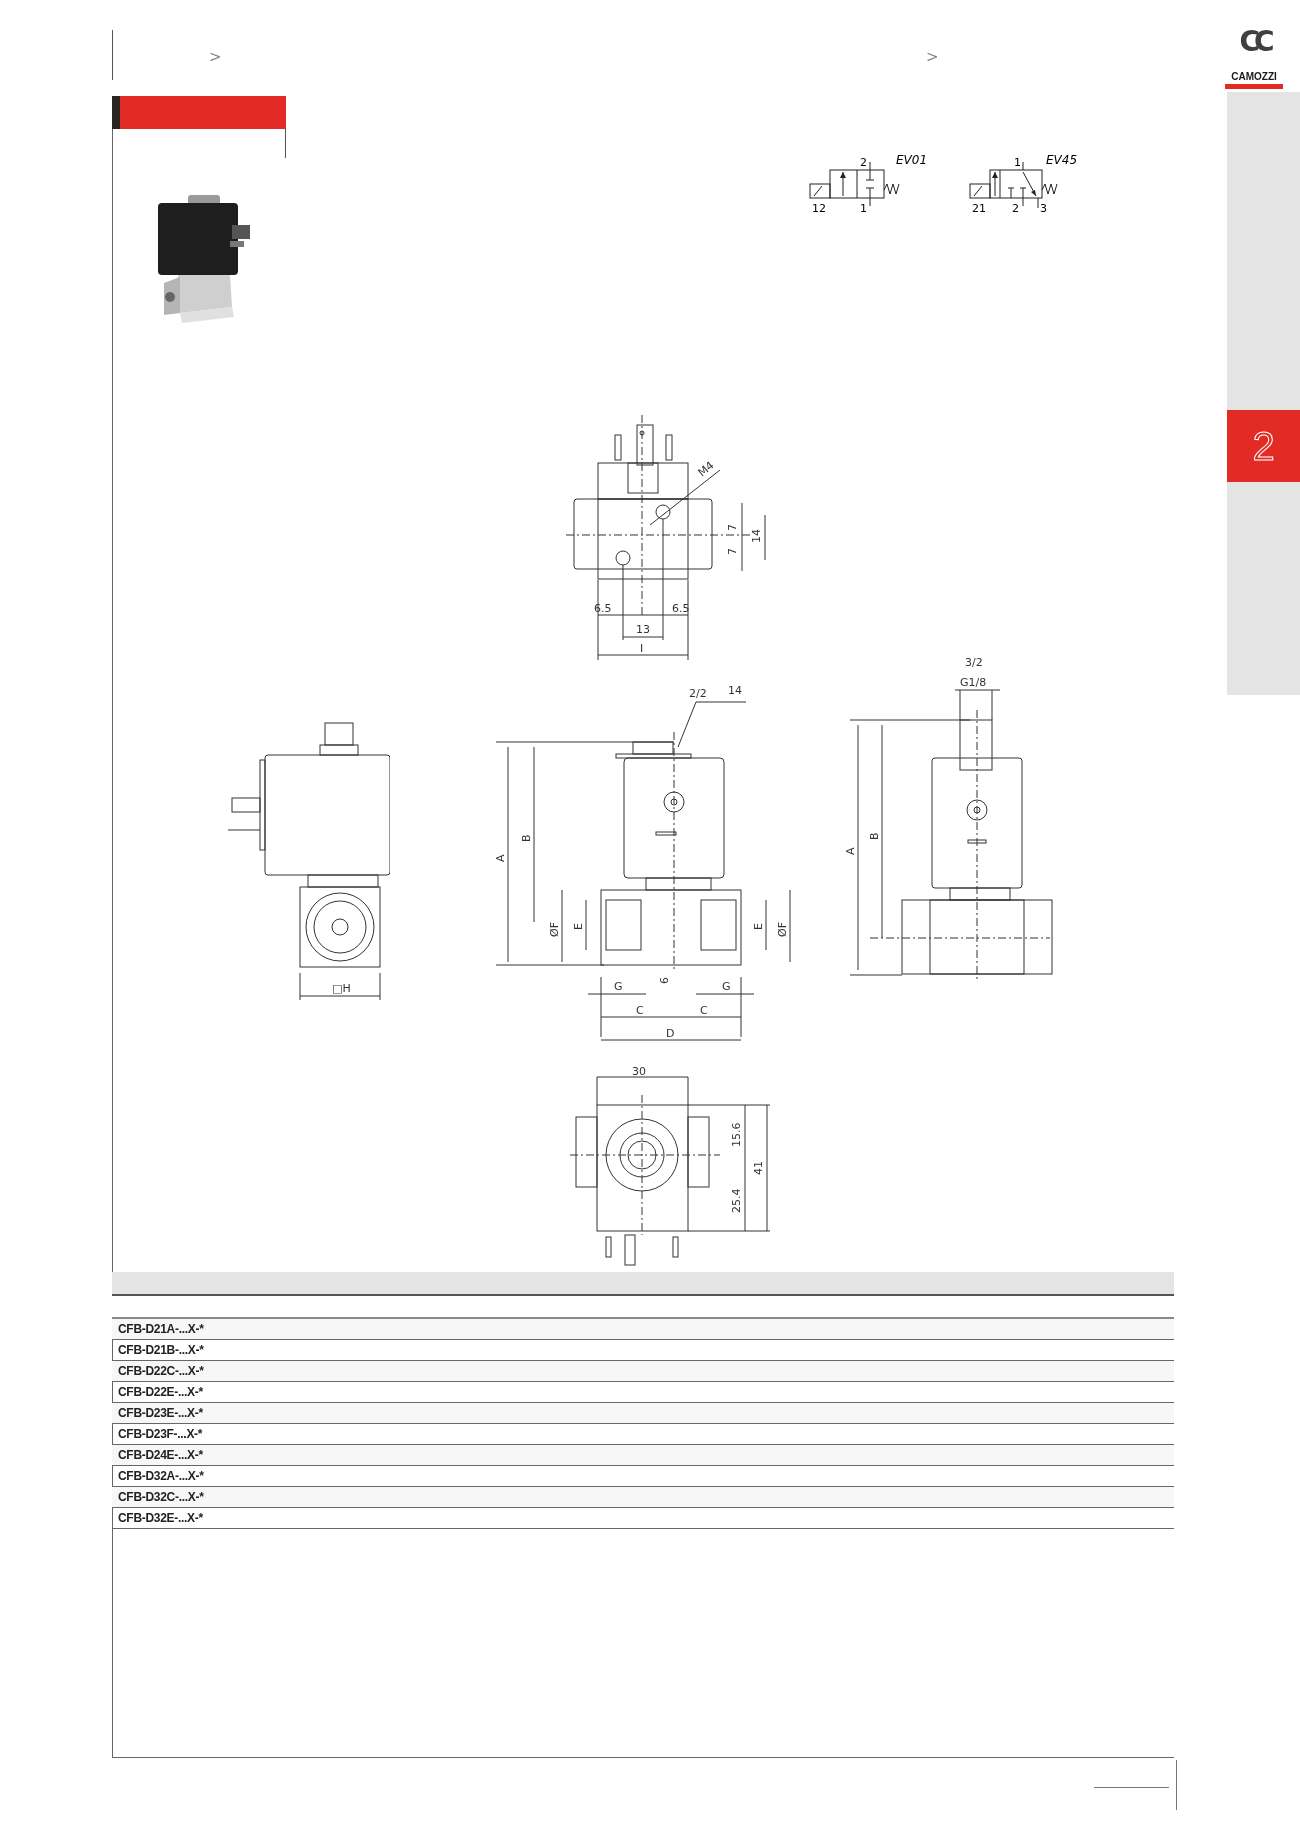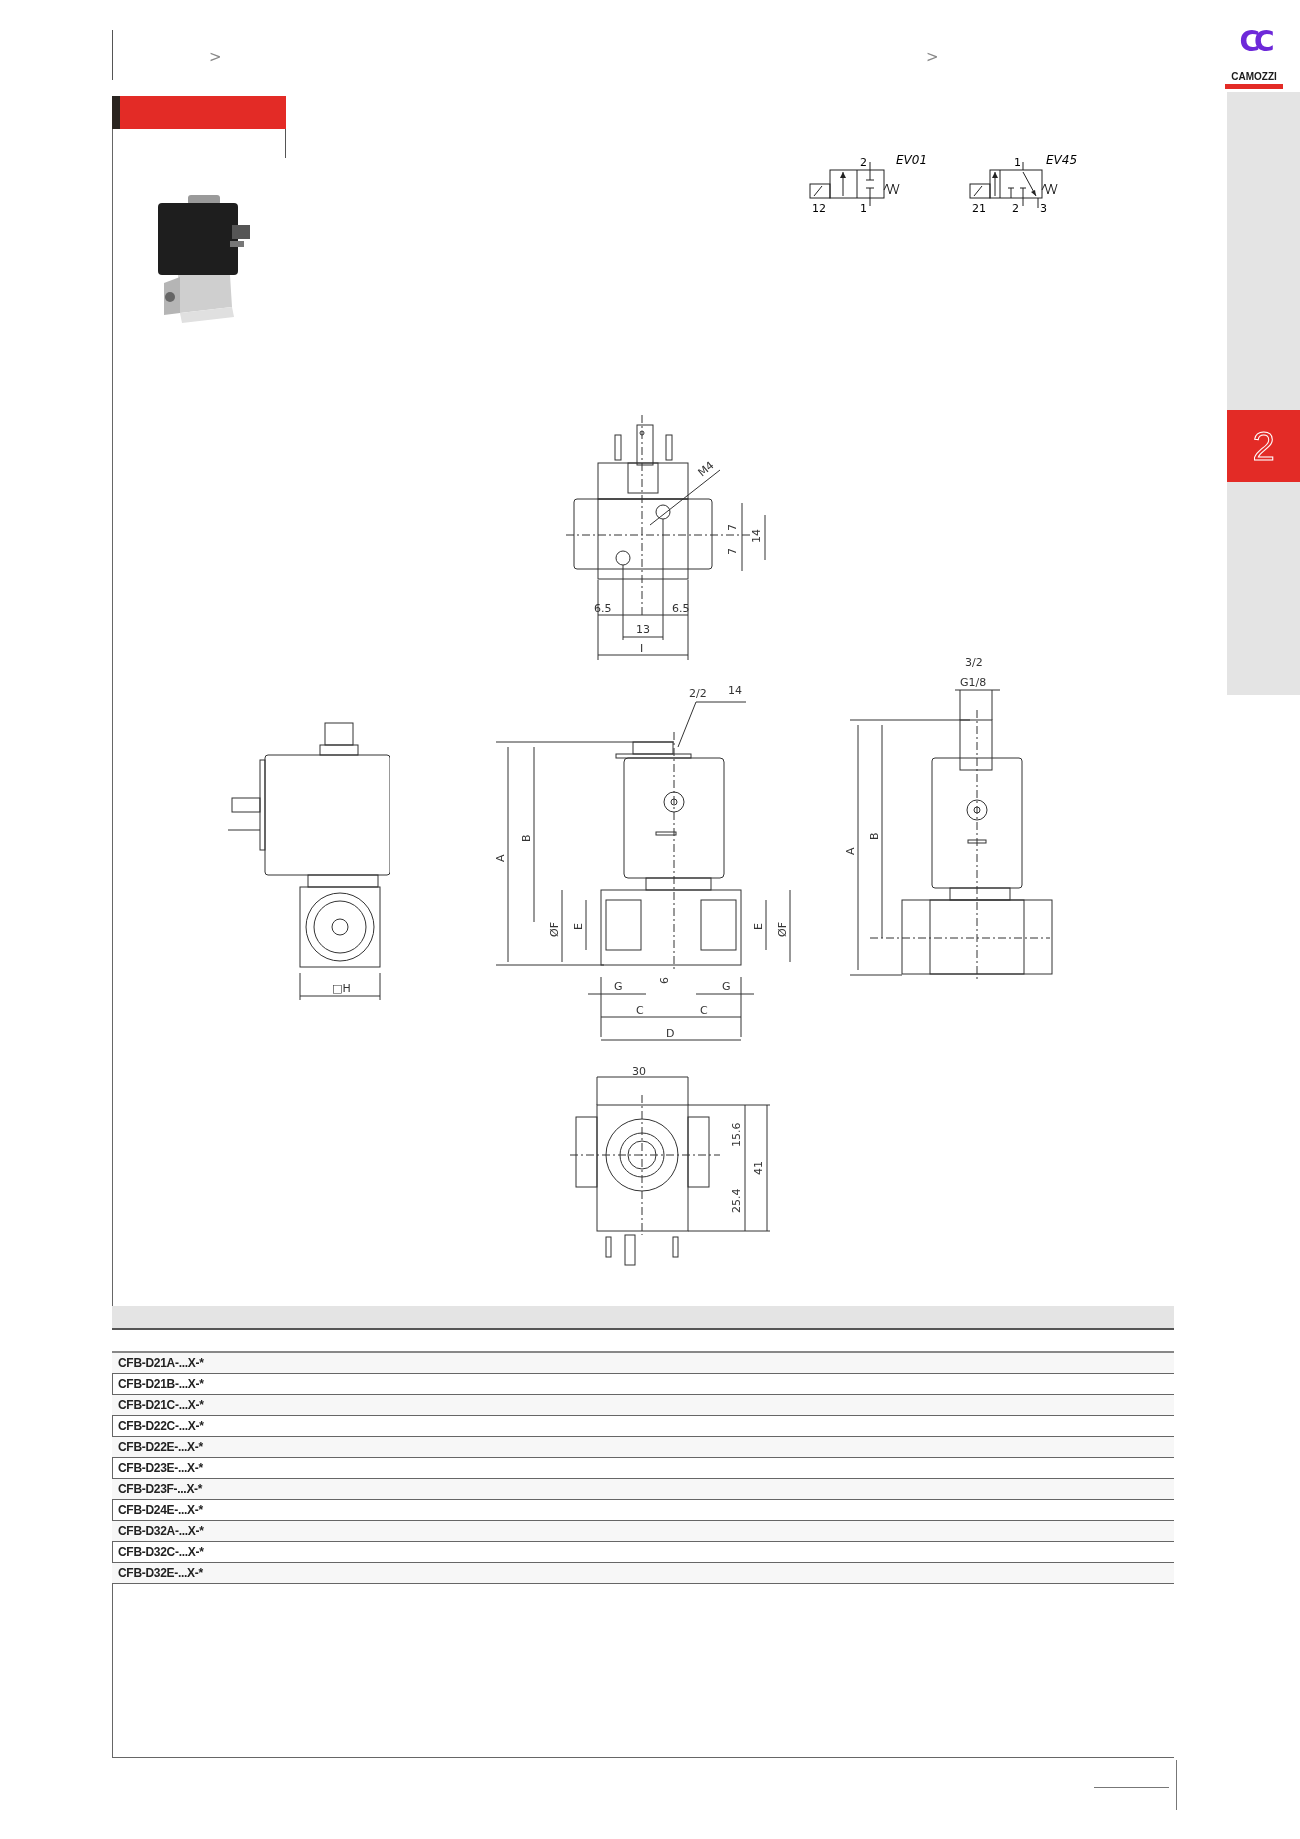--- a/index.html
+++ b/index.html
@@ -2,31 +2,31 @@
 <html><head>
 <meta charset="utf-8">
 <style>
   html, body { margin:0; padding:0; background:#fff; }
   body { width:1300px; height:1839px; position:relative; overflow:hidden; font-family:"Liberation Sans", sans-serif; color:#222; }
   .vline { position:absolute; background:#555; width:1px; }
   .hline { position:absolute; background:#555; height:1px; }
   .chev { position:absolute; color:#888; font-size:15px; font-family:"DejaVu Sans", sans-serif; }
   .red-bar { position:absolute; left:112px; top:96px; width:174px; height:33px; background:#e32b26; border-left:8px solid #2a2520; box-sizing:border-box; }
   .logo { position:absolute; left:1225px; top:30px; width:58px; }
-  .logo .cc { font-family:"DejaVu Sans", sans-serif; font-weight:bold; font-size:28px; line-height:24px; color:#6d28d9; text-align:center; letter-spacing:-6px; }
+  .logo .cc { font-family:"DejaVu Sans", sans-serif; font-weight:bold; font-size:28px; line-height:24px; color:#404040; text-align:center; letter-spacing:-6px; }
   .logo .name { font-family:"Liberation Sans", sans-serif; font-weight:bold; font-size:10px; color:#1a1a1a; text-align:center; margin-top:17px; }
   .logo .stripe { height:5px; background:#e32b26; margin-top:2px; }
   .side-tab { position:absolute; left:1227px; top:92px; width:73px; height:603px; background:#e4e4e4; }
   .side-num { position:absolute; left:1227px; top:410px; width:73px; height:72px; background:#e32b26; color:#fff; font-size:40px; text-align:center; line-height:72px; font-family:"Liberation Sans", sans-serif; -webkit-text-stroke:1px #fff; color:transparent; }
   .product-photo { position:absolute; left:150px; top:195px; width:120px; height:140px; }
   .symbol { position:absolute; }
   .drawing { position:absolute; }
   svg text { font-family:"DejaVu Sans", sans-serif; }
 
-  .table { position:absolute; left:112px; top:1306px; width:1062px; }
+  .table { position:absolute; left:112px; top:1272px; width:1062px; }
   .thead { height:22px; background:#e4e4e4; border-bottom:2px solid #555; }
   .subhead { height:21px; border-bottom:2px solid #888; background:#fff; }
   .row { height:20px; border-bottom:1.5px solid #666; font-size:12px; font-weight:bold; color:#222; padding-left:6px; line-height:20px; letter-spacing:-0.3px; }
   .row:nth-child(odd) { background:#f7f7f7; }
   .table-foot { position:absolute; left:112px; top:1691px; width:1062px; height:66px; border-bottom:1.5px solid #666; }
 </style>
 </head>
 <body>
 
 <div class="vline" style="left:112px; top:30px; height:50px;"></div>
@@ -264,21 +264,20 @@
       <text x="192" y="110" transform="rotate(-90 192 110)">41</text>
     </g>
   </svg>
 </div>
 
 <div class="table">
   <div class="thead"></div>
   <div class="subhead"></div>
   <div class="row">CFB-D21A-...X-*</div>
   <div class="row">CFB-D21B-...X-*</div>
-  <div class="row">CFB-D21C-...X-*</div>
   <div class="row">CFB-D22C-...X-*</div>
   <div class="row">CFB-D22E-...X-*</div>
   <div class="row">CFB-D23E-...X-*</div>
   <div class="row">CFB-D23F-...X-*</div>
   <div class="row">CFB-D24E-...X-*</div>
   <div class="row">CFB-D32A-...X-*</div>
   <div class="row">CFB-D32C-...X-*</div>
   <div class="row">CFB-D32E-...X-*</div>
 </div>
 <div class="table-foot"></div>

